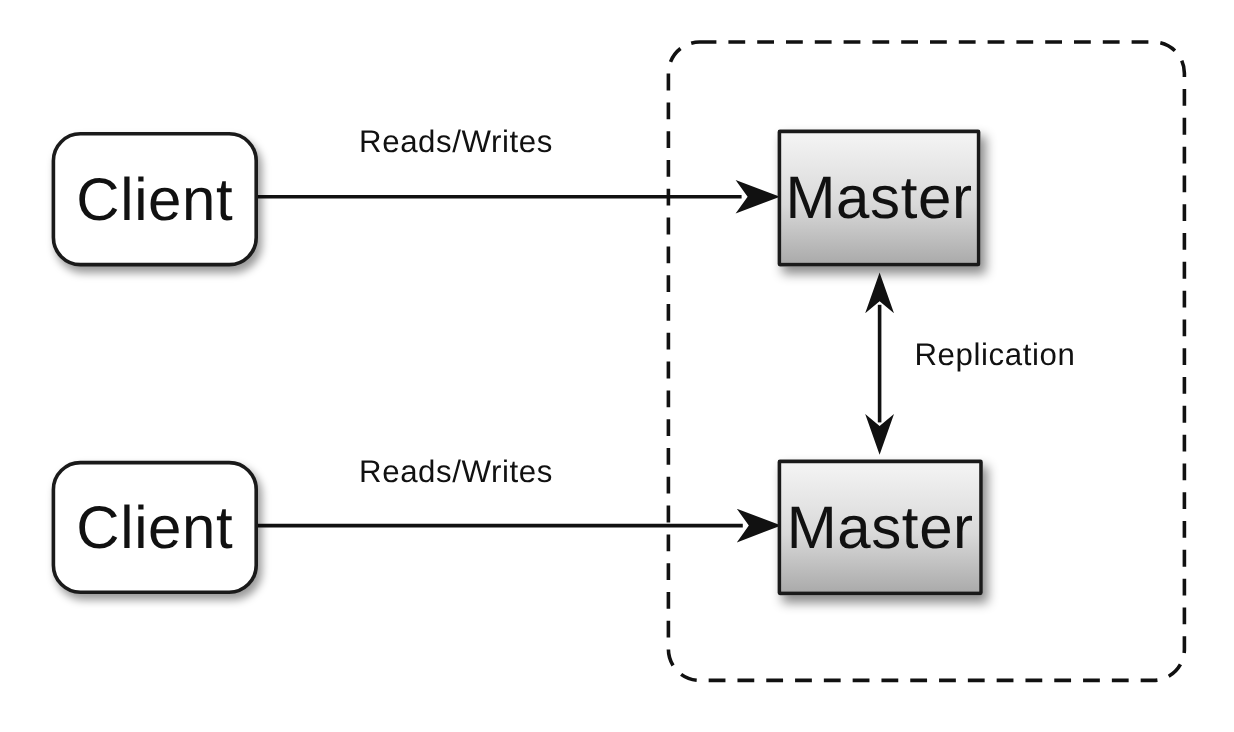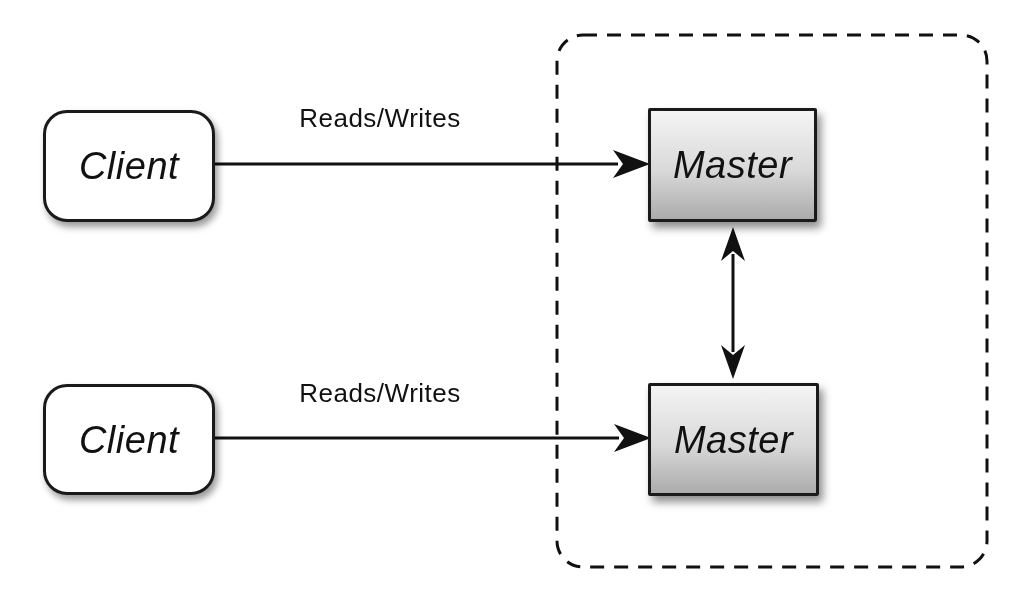--- a/index.html
+++ b/index.html
@@ -38,25 +38,24 @@
   .arrow-head {
     fill: var(--line, #111111);
     stroke: none;
   }
 
   .node {
     position: absolute;
     display: flex;
     align-items: center;
     justify-content: center;
-    font-size: 38px;
+    font-size: 50px;
     line-height: 1;
     color: var(--text, #111111);
     border: 3px solid var(--node-border, #1a1a1a);
-    font-style: italic;
   }
   .node .node-label {
     letter-spacing: 0.5px;
     white-space: nowrap;
   }
   .node.client {
     background: var(--client-fill, #ffffff);
     border-radius: 24px;
     box-shadow: 3px 5px 7px rgba(0,0,0,0.40);
   }
@@ -120,14 +119,15 @@
   </div>
 
   <div class="node master" id="master-bottom">
     <span class="node-label">Master</span>
   </div>
 
   <div class="edge-label" id="label-rw-top">Reads/Writes</div>
 
   <div class="edge-label" id="label-rw-bottom">Reads/Writes</div>
 
+  <div class="edge-label" id="label-replication">Replication</div>
 
 </div>
 
 </body></html>

